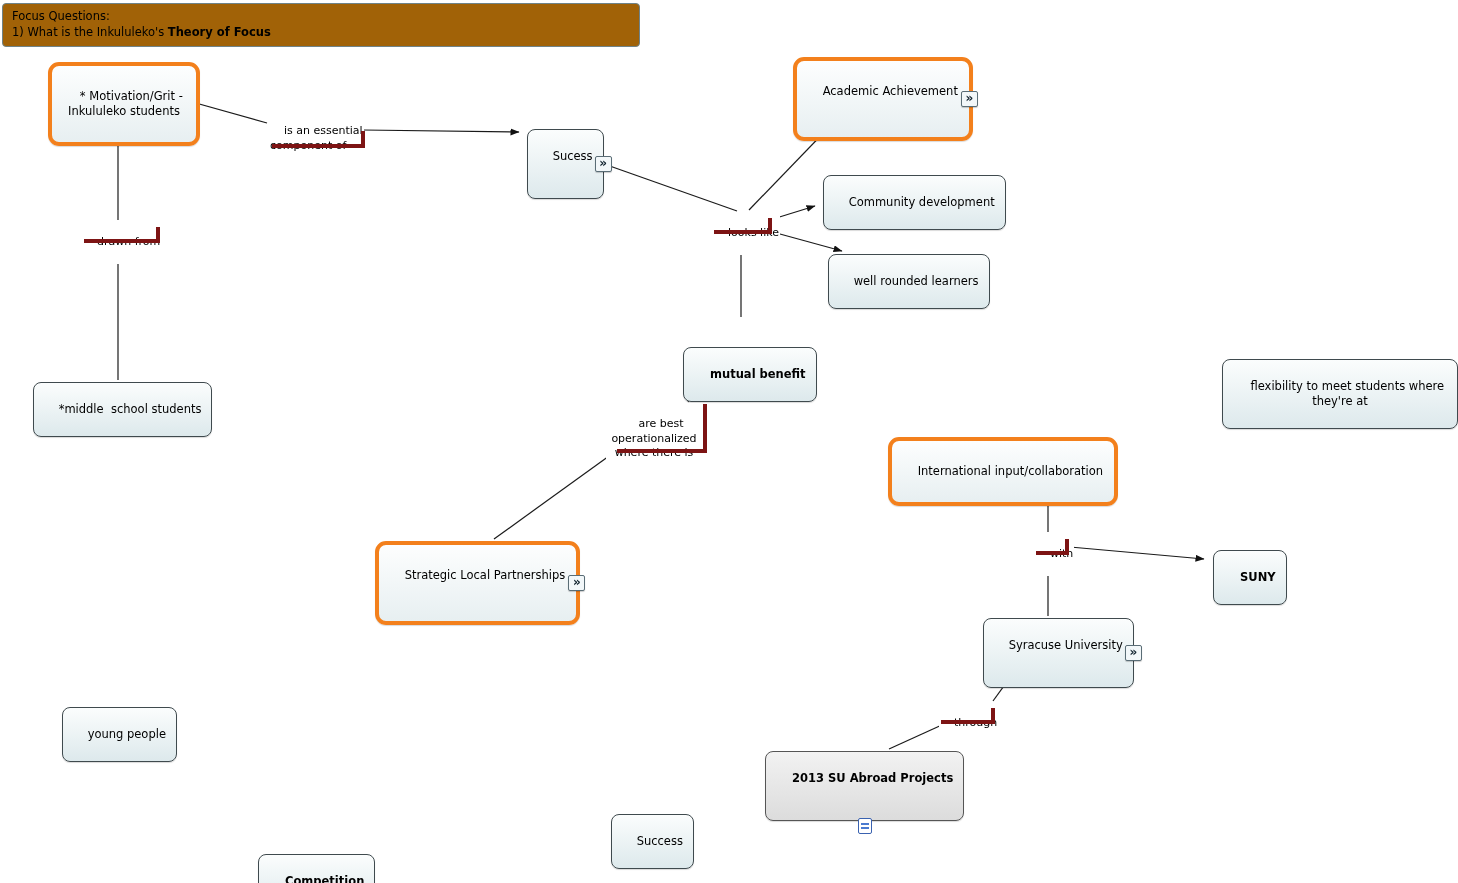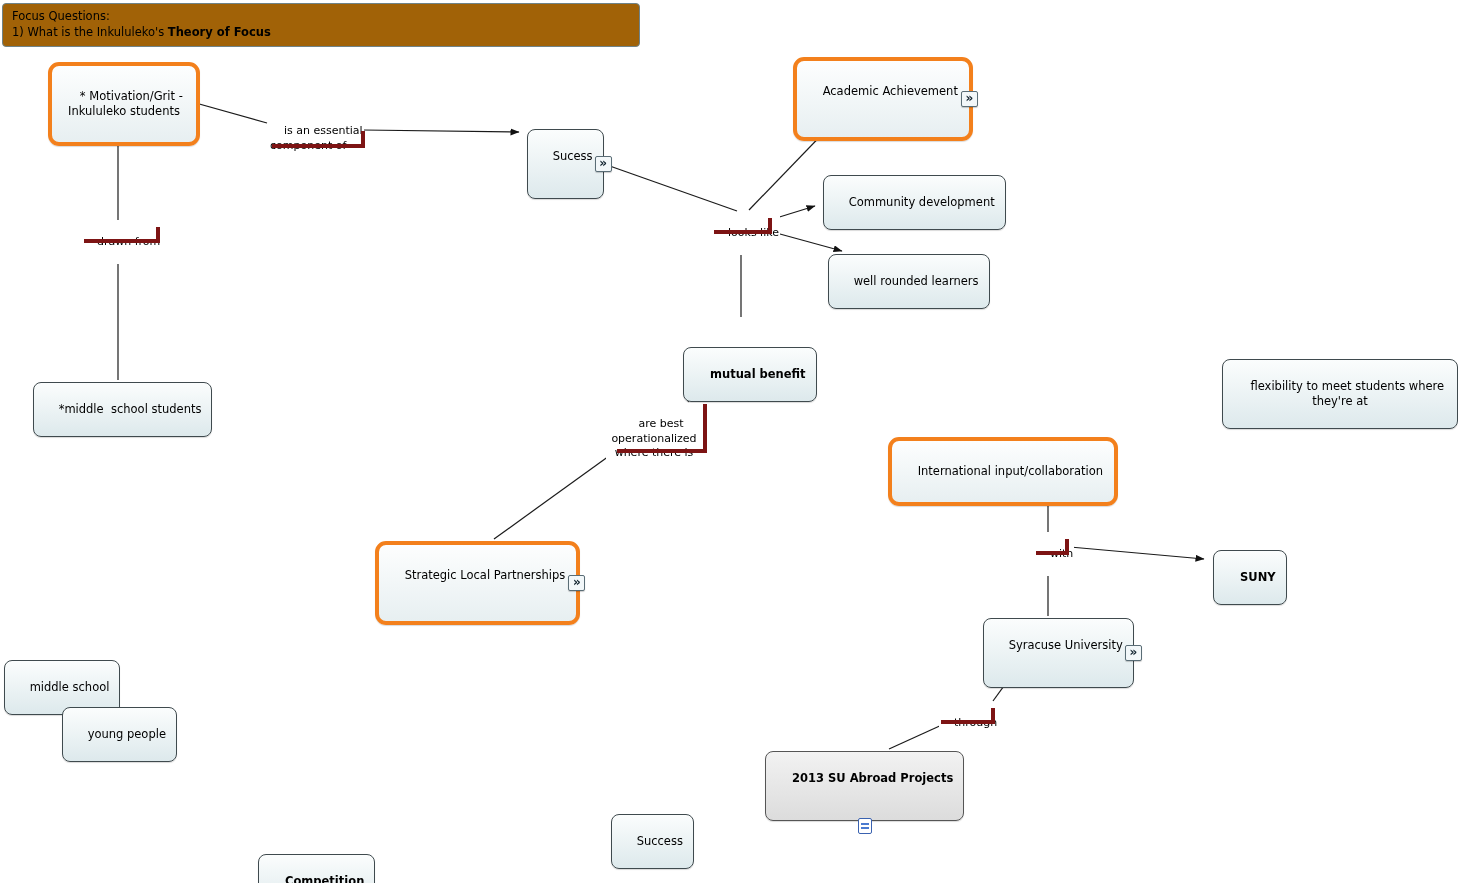--- a/index.html
+++ b/index.html
@@ -155,23 +155,20 @@
 
   <div class="node bold gray" style="left:765px;top:751px;">
     <span>2013 SU Abroad Projects</span>
     <span class="attach-icon"></span>
   </div>
 
   <div class="node" style="left:33px;top:382px;">
     <span>*middle  school students</span>
   </div>
 
-  <div class="node" style="left:4px;top:660px;">
-    <span>middle school</span>
-  </div>
 
   <div class="node" style="left:62px;top:707px;">
     <span>young people</span>
   </div>
 
   <div class="node" style="left:611px;top:814px;">
     <span>Success</span>
   </div>
 
   <div class="node bold" style="left:258px;top:854px;">

